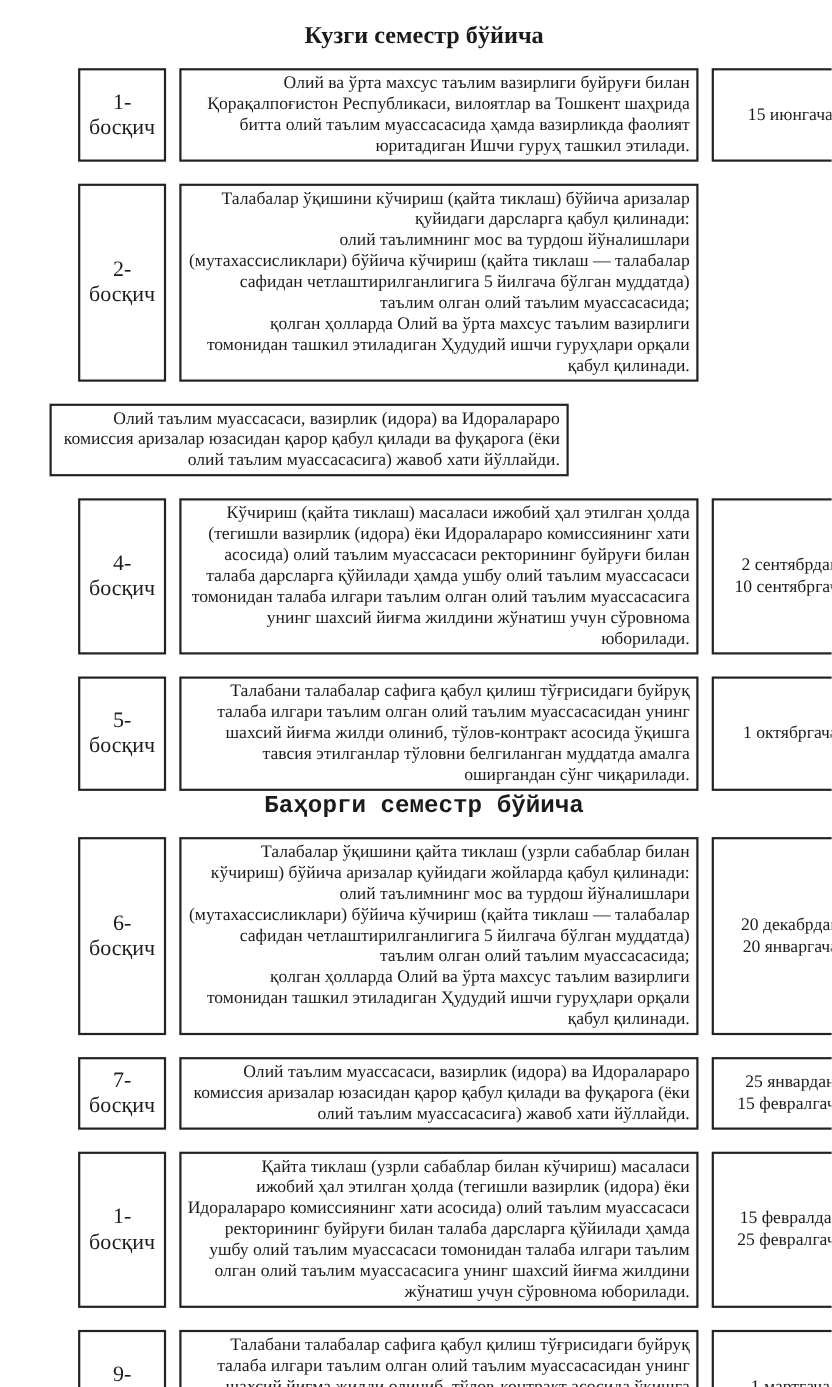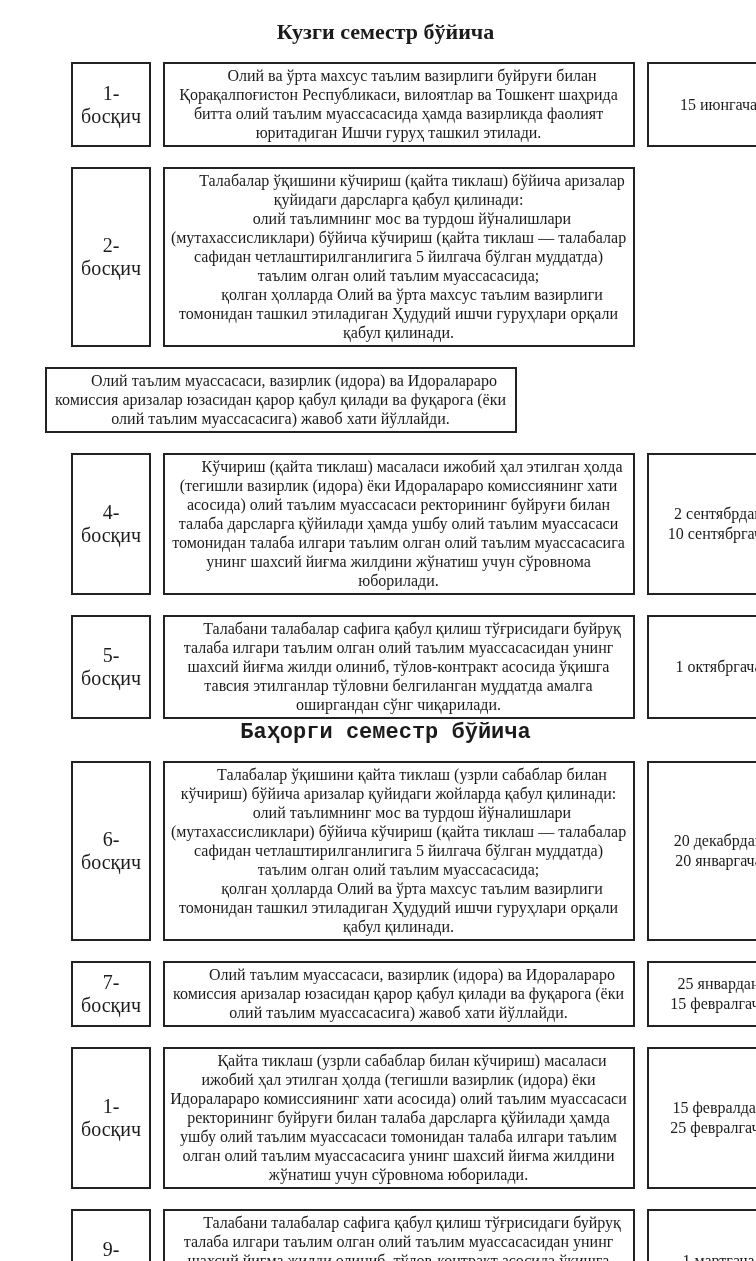--- a/index.html
+++ b/index.html
@@ -59,21 +59,21 @@
     width: 472px;
     flex: none;
     margin-left: 12px;
     padding: 2px 6px 3px 5px;
     font-size: 16px;
     line-height: 19px;
   }
   .body-cell p {
     margin: 0;
     text-indent: 27px;
-    text-align: center;
+    text-align: right;
   }
   .date-cell {
     width: 143px;
     flex: none;
     margin-left: 12px;
     display: flex;
     flex-direction: column;
     align-items: center;
     justify-content: center;
     font-size: 16px;

